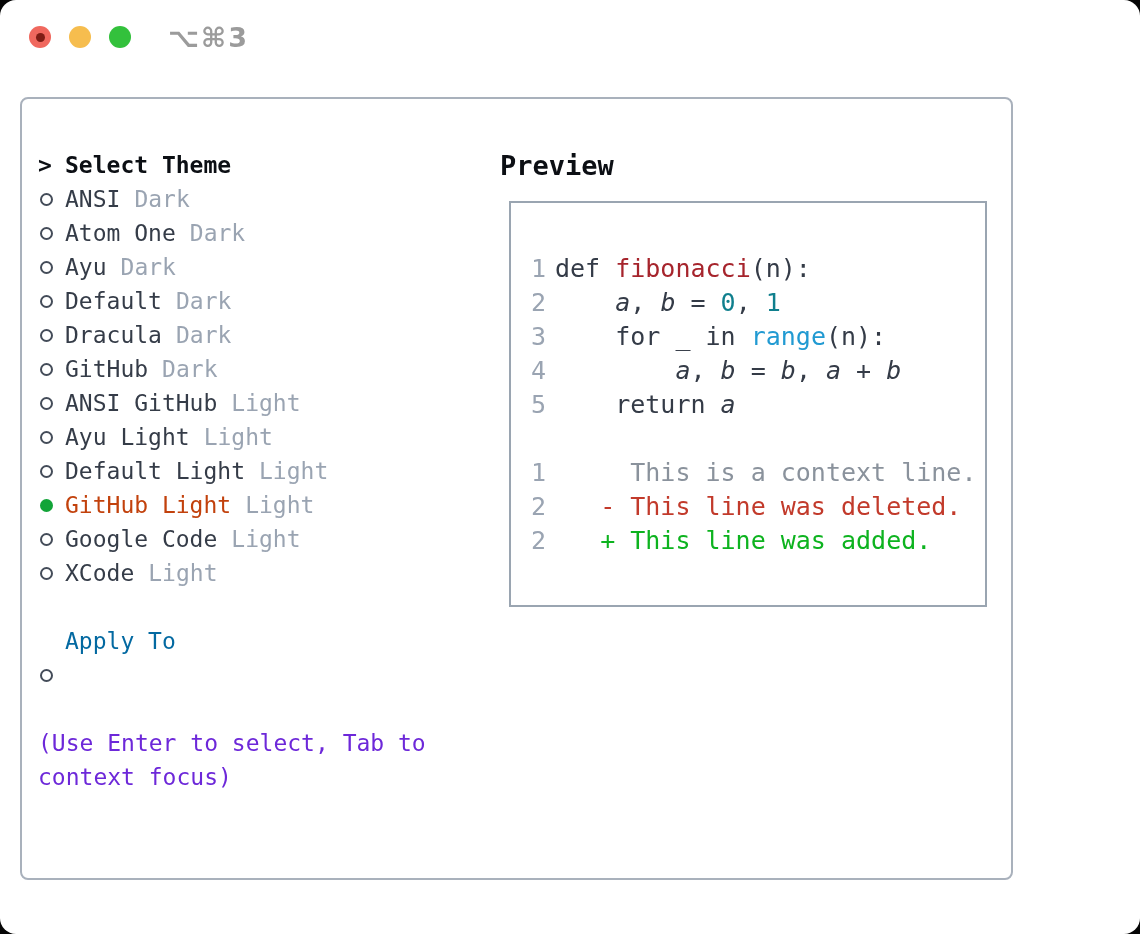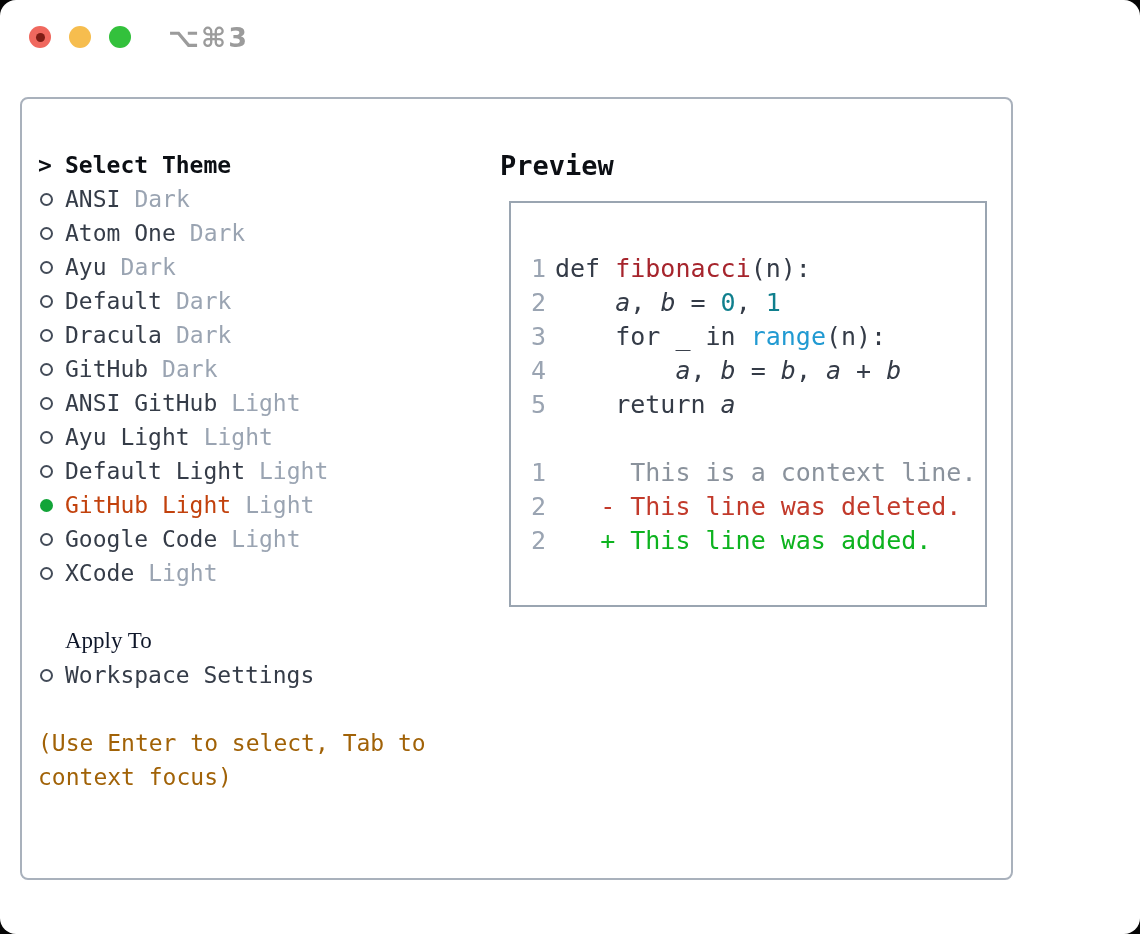--- a/index.html
+++ b/index.html
@@ -18,22 +18,22 @@
   .leftcol{position:absolute;left:38px;top:148px;width:440px;font-size:23px;color:#353c48;}
   .row{height:34px;display:flex;align-items:center;white-space:pre;}
   .marker{flex:0 0 27px;display:flex;align-items:center;}
   .prompt{color:#0c0f14;font-weight:bold;}
   .htext{color:#0c0f14;font-weight:bold;text-align:right;}
   .radio{width:13px;height:13px;margin-left:2px;border:2px solid #444c59;border-radius:50%;box-sizing:border-box;background:transparent;}
   .row.selected .radio{background:#12a438;border-color:#12a438;}
   .tname{color:#353c48;}
   .row.selected .tname{color:#c2410c;}
   .tvariant{color:#9aa4b2;margin-left:14px;}
-  .applyheader{color:#0f172a;font-family:Liberation Serif, serif;}
-  .hint{color:#a16207;}
+  .applyheader{color:#0369a1;}
+  .hint{color:#6d28d9;}
   
   .previewlabel{position:absolute;left:500px;top:148px;height:34px;display:flex;align-items:center;font-size:27px;font-weight:bold;color:#0c0f14;}
   .previewbox{position:absolute;left:509px;top:201px;width:478px;height:406px;border:2px solid #9aa5b1;box-sizing:border-box;background:#fff;padding:48px 0 0 20px;overflow:hidden;}
   .cline{height:34px;display:flex;align-items:center;font-size:25px;white-space:pre;}
   .ln{display:inline-block;width:24px;color:#9aa4b2;flex:0 0 24px;}
   .ctext{white-space:pre;}
   .tk-plain{color:#343b47;}
   .tk-func{color:#a6242c;}
   .tk-var{color:#343b47;font-style:italic;}
   .tk-num{color:#0f7f8d;}
@@ -125,21 +125,20 @@
     </div>
 
     <div class="row"></div>
 
     <div class="row">
       <span class="marker"></span>
       <span class="applyheader">Apply To</span>
     </div>
     <div class="row item">
       <span class="marker"><span class="radio"></span></span>
-      <span class="tname">Workspace Settings</span>
     </div>
 
     <div class="row"></div>
 
     <div class="row hint">(Use Enter to select, Tab to</div>
     <div class="row hint">context focus)</div>
   </div>
 
   <div class="previewlabel">Preview</div>
 

